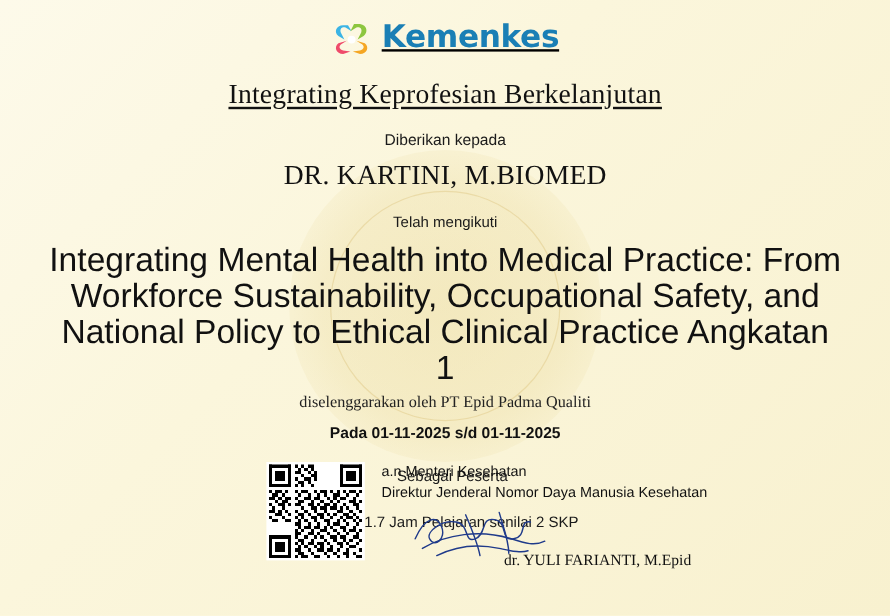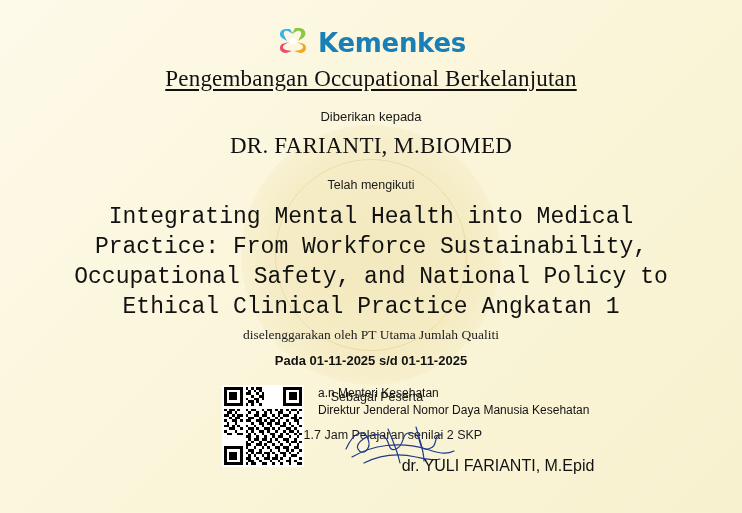--- a/index.html
+++ b/index.html
@@ -47,25 +47,26 @@
   .content {
     position: relative;
     z-index: 2;
     text-align: center;
     padding-top: 10px;
   }
 
   
   .logo-row {
     display: flex;
-    align-items: flex-end;
+    align-items: flex-start;
     justify-content: center;
     gap: 8px;
     height: 42px;
     margin-top: 6px;
+    text-decoration: underline;
   }
   .logo-mark {
     width: 34px;
     height: 34px;
     position: relative;
   }
   .logo-text {
     font-family: "DejaVu Sans", sans-serif;
     font-size: 26px;
     font-weight: bold;
@@ -98,22 +99,22 @@
     color: #111;
     margin-top: 9px;
     letter-spacing: 0.2px;
   }
   .label-small2 {
     font-size: 12.5px;
     color: #1a1a1a;
     margin-top: 19px;
   }
   .course-title {
-    font-family: Liberation Mono, monospace;
-    font-size: 23px;
+    font-family: Liberation Sans, sans-serif;
+    font-size: 28px;
     line-height: 30px;
     color: #111;
     margin: 10px auto 0;
     width: 660px;
   }
   .organizer {
     font-family: "Liberation Serif", serif;
     font-size: 13.5px;
     color: #222;
     margin-top: 5px;
@@ -173,23 +174,24 @@
     height: 52px;
     width: 200px;
     margin-left: 10px;
   }
   .signer {
     position: absolute;
     left: 0;
     right: 12px;
     bottom: -4px;
     text-align: center;
-    font-size: 16px;
+    font-size: 13px;
     color: #111;
     width: 360px;
+    font-family: Liberation Serif, serif;
   }
 </style>
 </head>
 <body>
 
 <div class="certificate">
 
   <div class="watermark"></div>
 
   <div class="content">
@@ -200,28 +202,28 @@
           <path d="M10 5 C4 5 2 11 6 14 L11 17 L8 11 C7 8 9 6 12 7 L17 10 L14 5 Z" fill="#3bb4e5"></path>
           <path d="M24 4 C30 5 31 11 27 14 L22 17 L25 11 C26 8 24 6 21 7 L16 10 L19 4 Z" fill="#8dc63f"></path>
           <path d="M6 20 C2 23 4 29 10 29 L16 27 L10 26 C7 25 6 23 8 21 L13 18 Z" fill="#ef4b6b"></path>
           <path d="M28 20 C32 23 30 29 24 29 L18 27 L24 26 C27 25 28 23 26 21 L21 18 Z" fill="#f5a623"></path>
           <circle cx="17" cy="17" r="3.3" fill="#ffffff"></circle>
         </svg>
       </span>
       <span class="logo-text">Kemenkes</span>
     </div>
 
-    <div class="title">Pengembangan Occupational Berkelanjutan</div>
+    <div class="title">Integrating Keprofesian Berkelanjutan</div>
 
     <div class="label-small">Diberikan kepada</div>
-    <div class="recipient">DR. FARIANTI, M.BIOMED</div>
+    <div class="recipient">DR. KARTINI, M.BIOMED</div>
 
     <div class="label-small2">Telah mengikuti</div>
     <div class="course-title">Integrating Mental Health into Medical Practice: From Workforce Sustainability, Occupational Safety, and National Policy to Ethical Clinical Practice Angkatan 1</div>
-    <div class="organizer">diselenggarakan oleh PT Utama Jumlah Qualiti</div>
+    <div class="organizer">diselenggarakan oleh PT Epid Padma Qualiti</div>
 
     <div class="dates">Pada 01-11-2025 s/d 01-11-2025</div>
     <div class="role">Sebagai Peserta</div>
     <div class="credits">Jumlah 1.7 Jam Pelajaran senilai 2 SKP</div>
   </div>
 
   <div class="footer">
 
     <div class="qr">
       <svg width="78" height="78" viewBox="0 0 29 29" shape-rendering="crispEdges">

